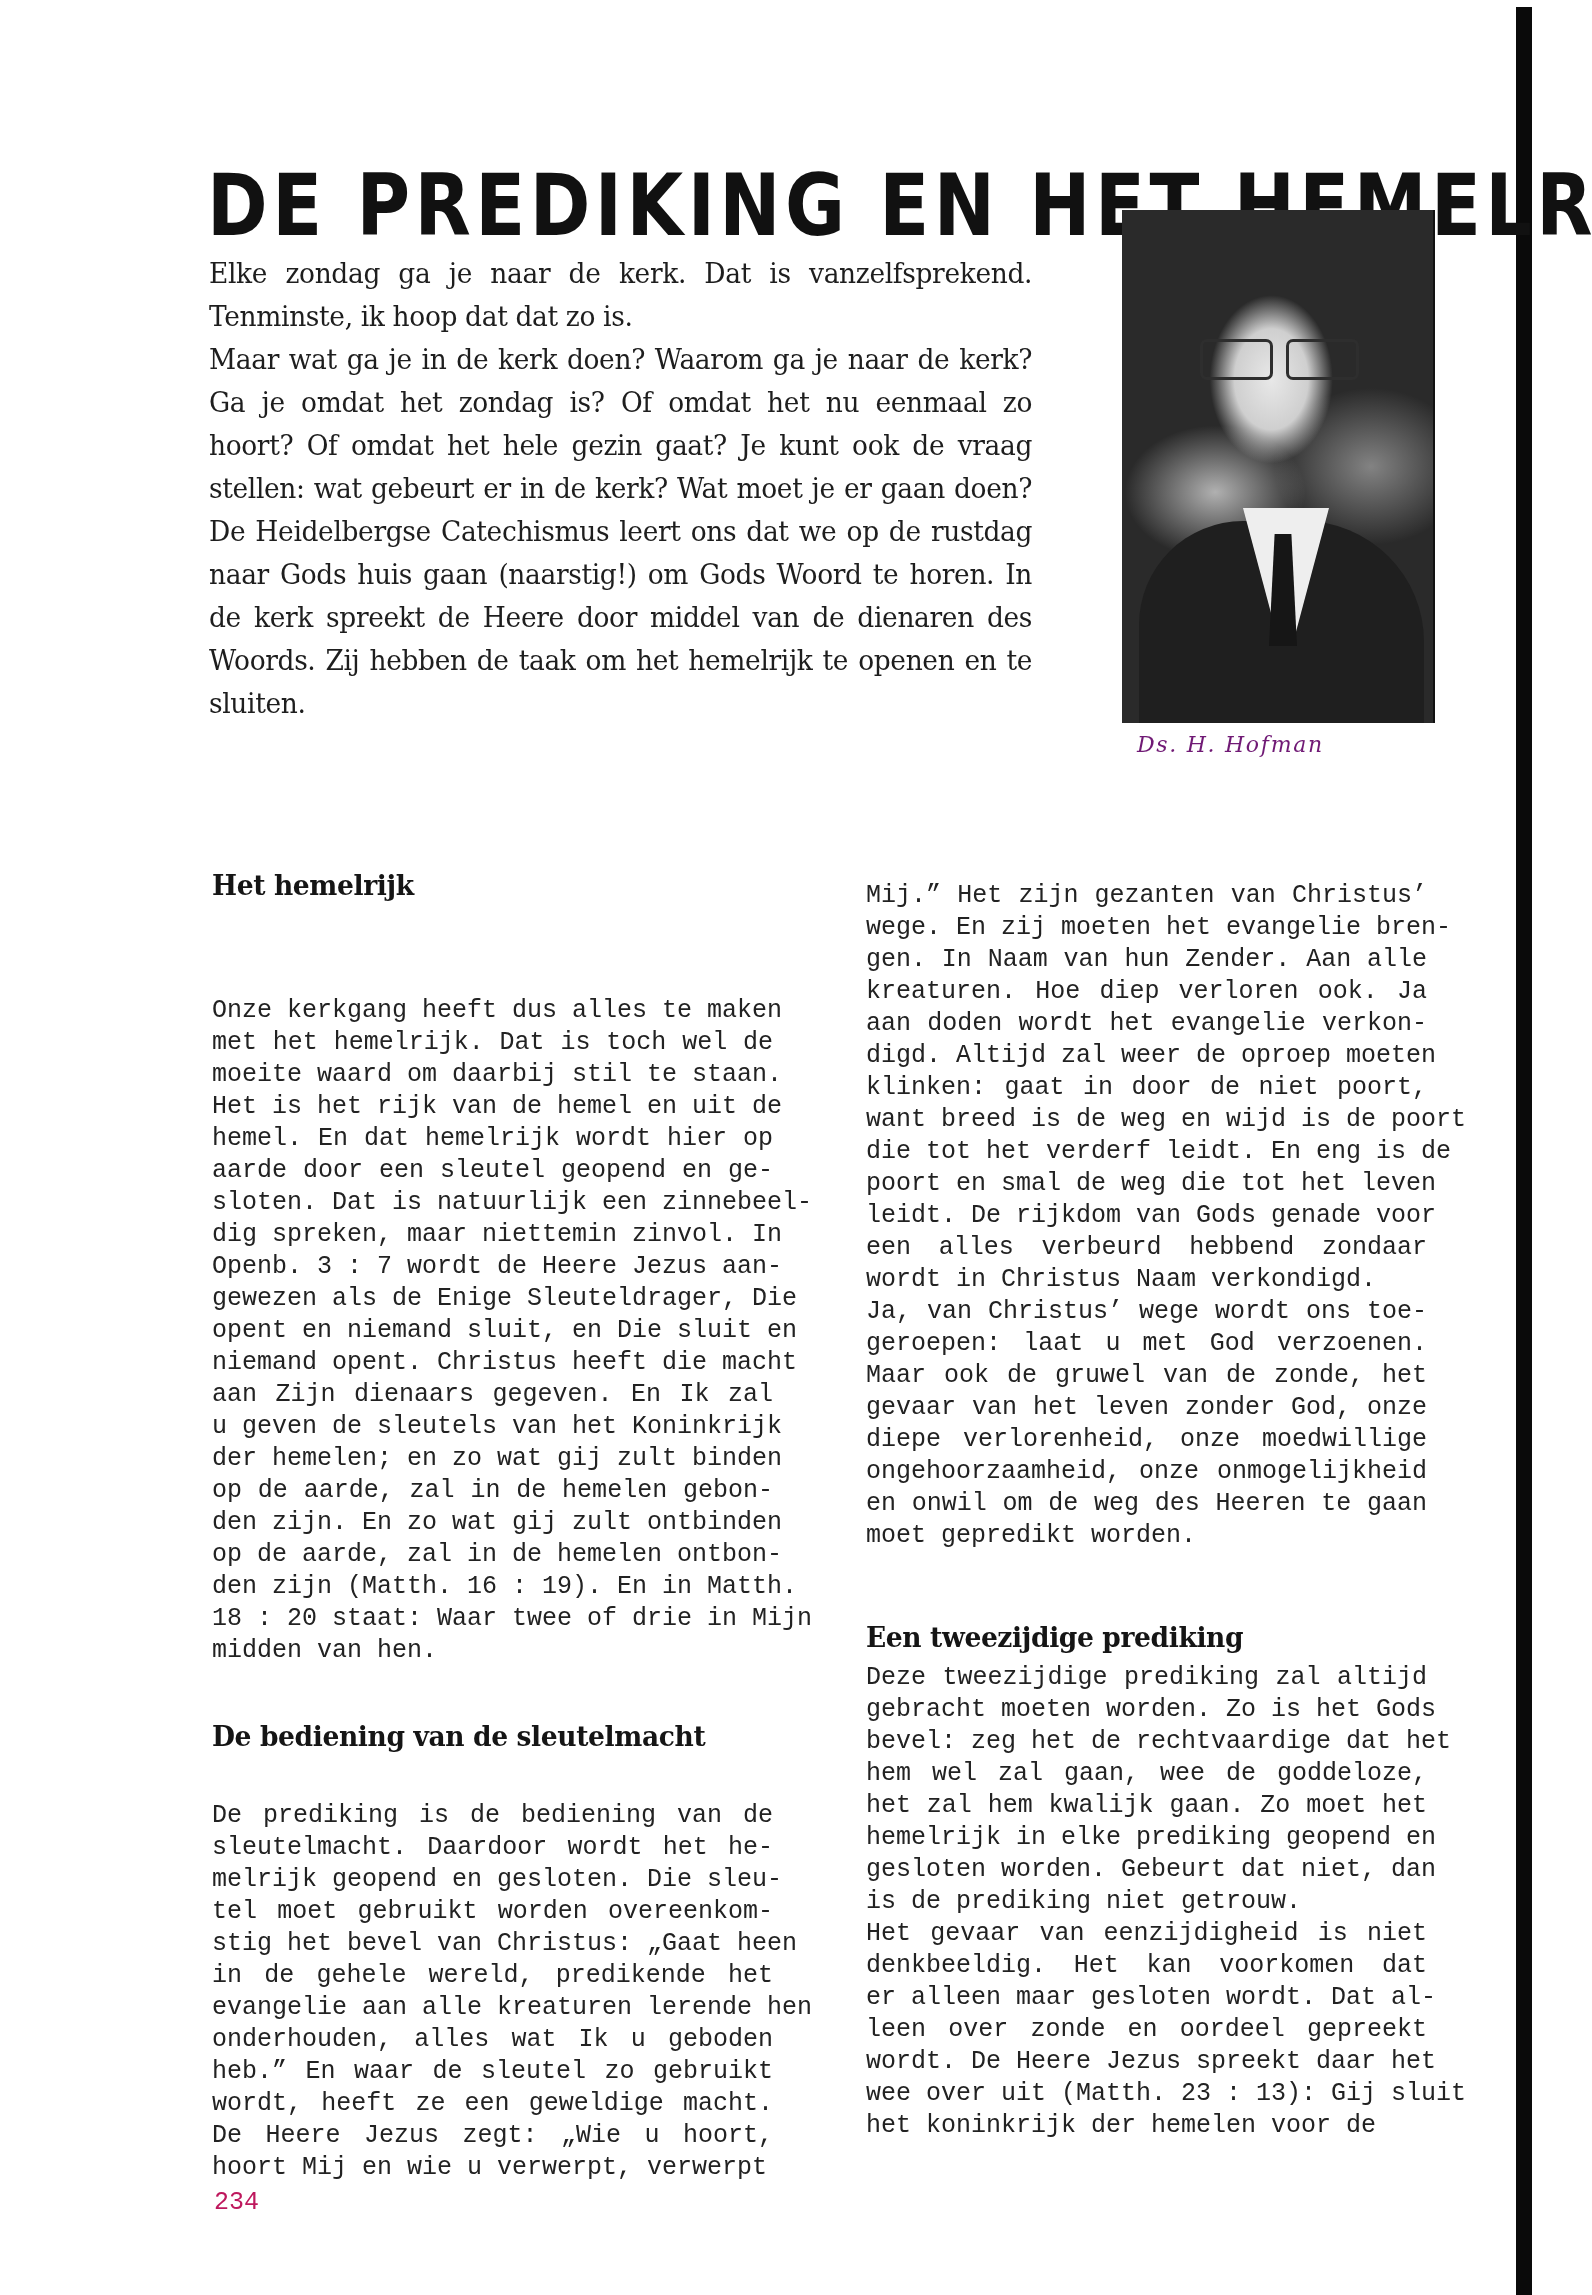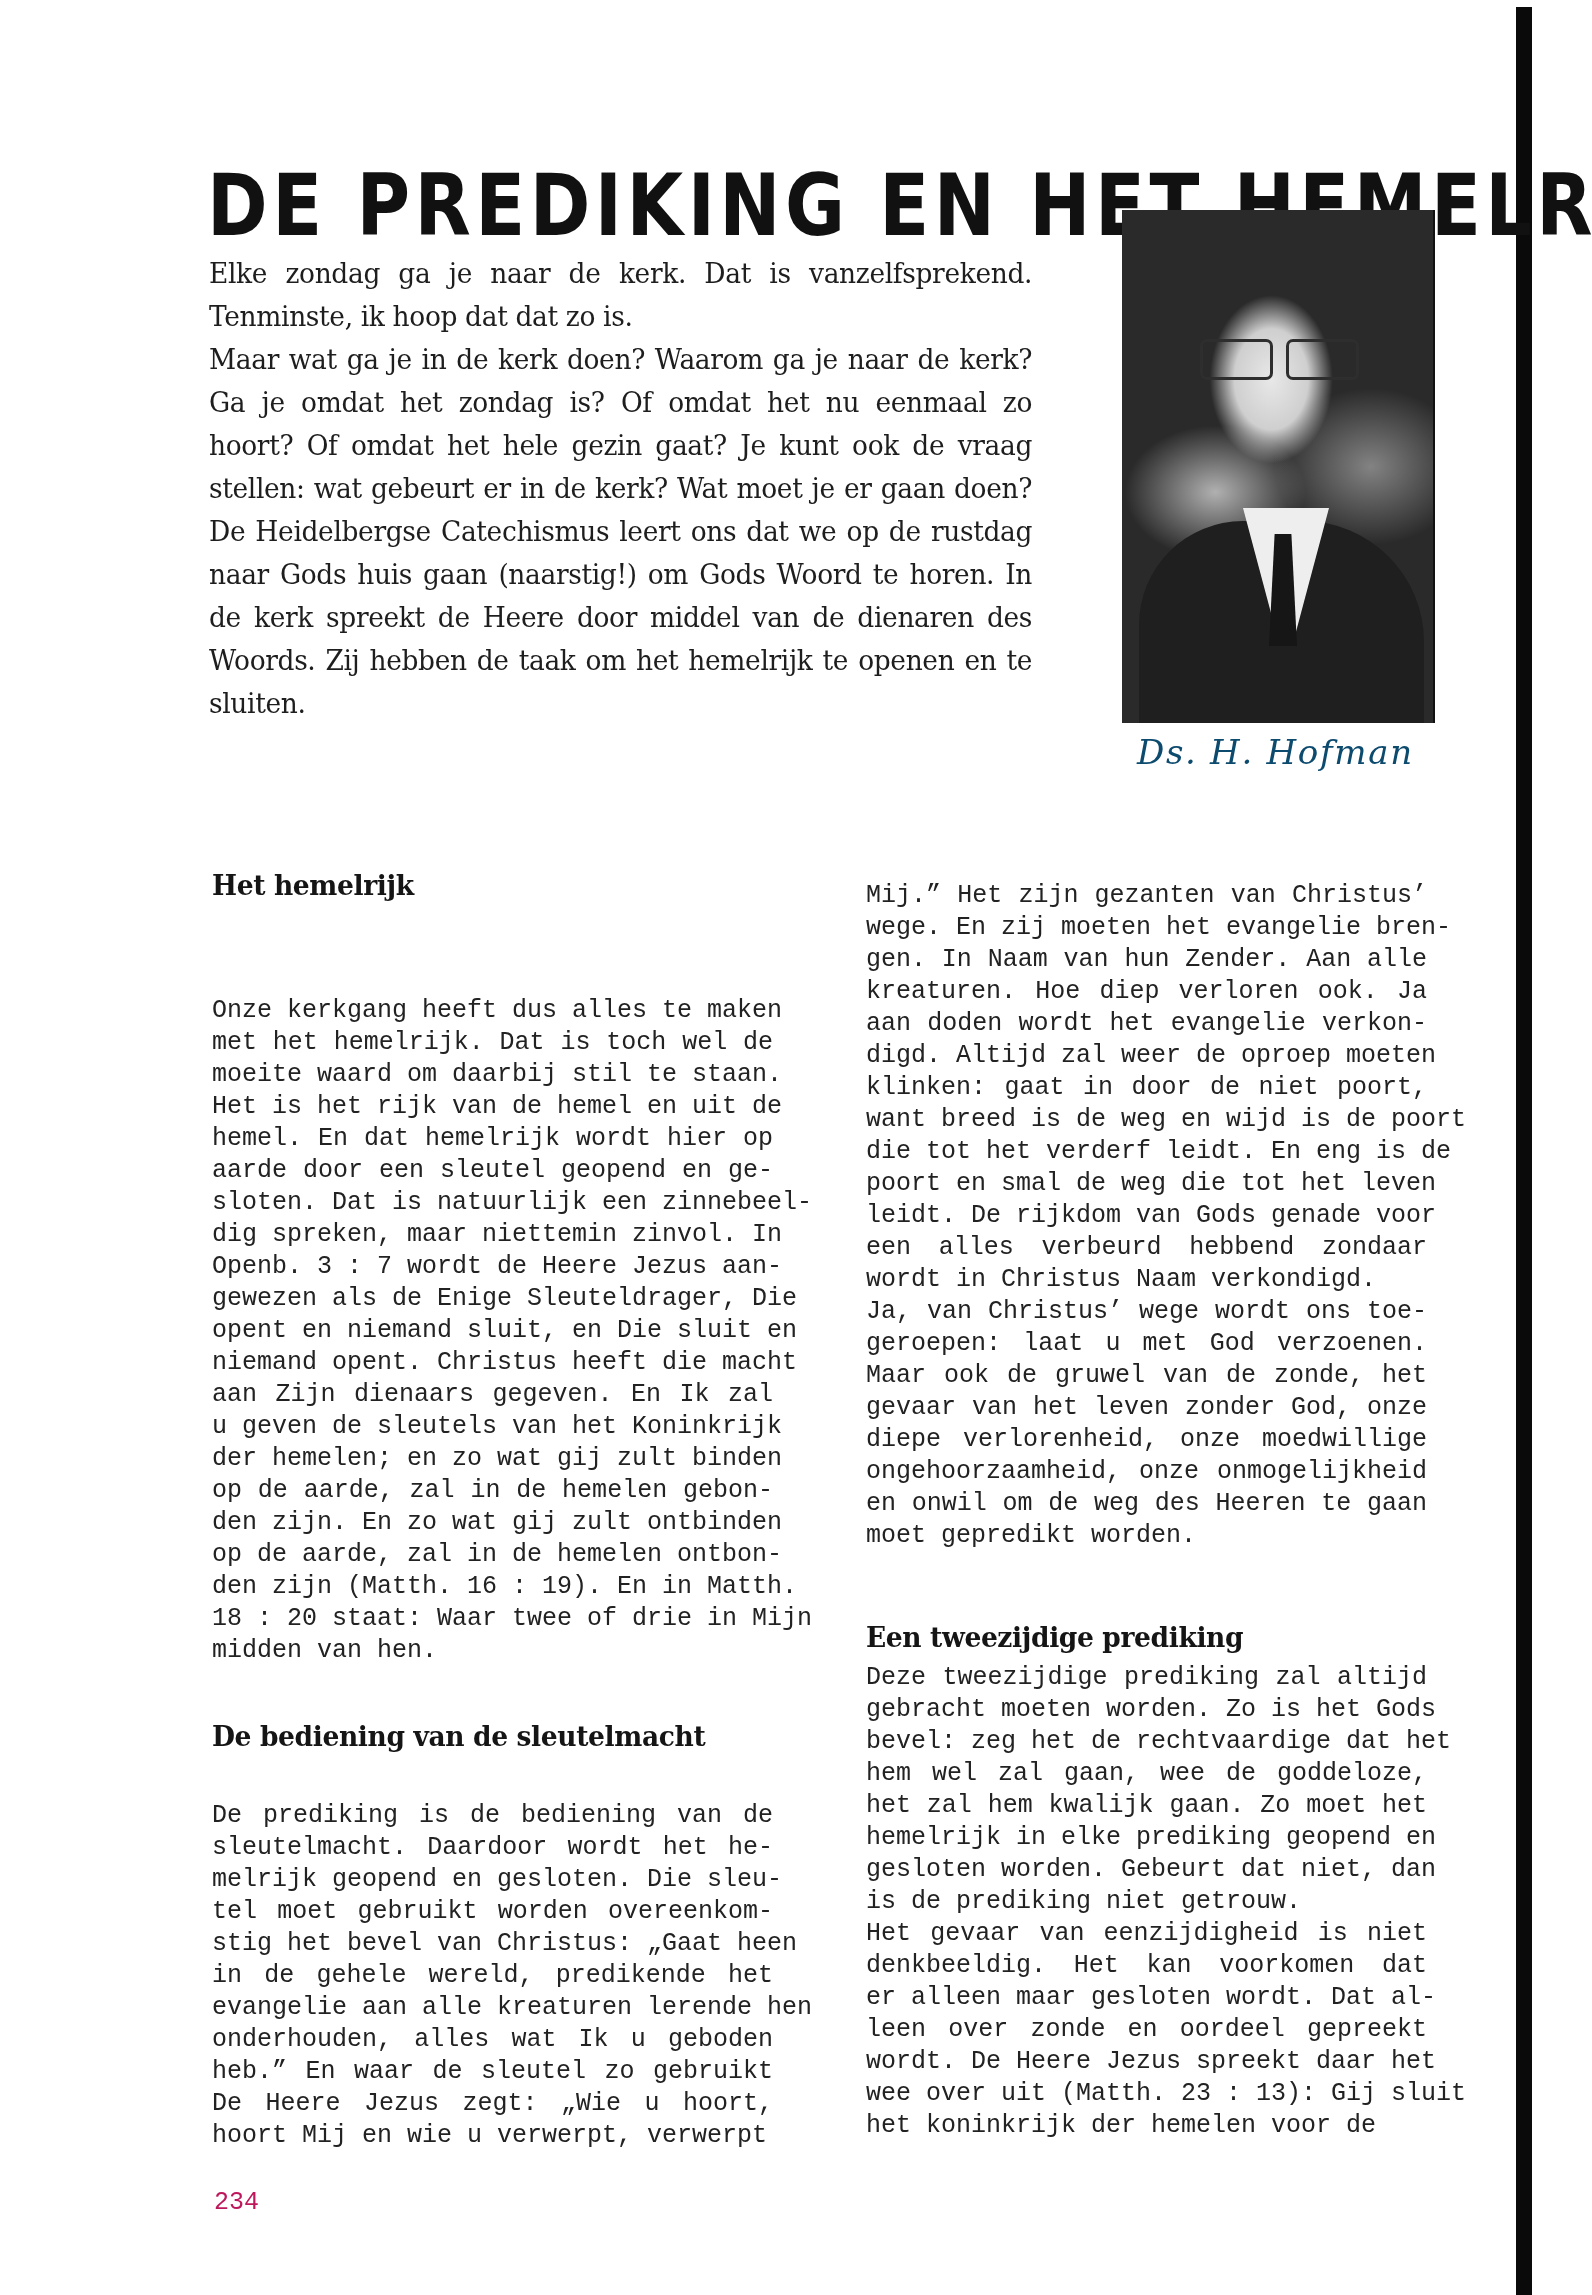--- a/index.html
+++ b/index.html
@@ -107,23 +107,23 @@
       border-radius: 7px;
     }
     .photo .glasses .l { left: 0; }
     .photo .glasses .r { left: 86px; }
     .caption {
       position: absolute;
       left: 1137px;
       top: 732px;
       font-family: "DejaVu Serif", serif;
       font-style: italic;
-      font-size: 34px;
+      font-size: 22px;
       letter-spacing: 1.7px;
-      color: #0c4a6e;
+      color: #701a75;
     }
     .col {
       position: absolute;
       width: 561px;
       font-family: "Liberation Mono", monospace;
       font-size: 25px;
       line-height: 32px;
       color: #222;
       margin-top: 36px;
     }
@@ -212,20 +212,21 @@
   <div class="col" id="col-s1" style="left:212px; top:1764px;">
       <span class="line">De prediking is de bediening van de</span>
       <span class="line">sleutelmacht. Daardoor wordt het he-</span>
       <span class="line">melrijk geopend en gesloten. Die sleu-</span>
       <span class="line">tel moet gebruikt worden overeenkom-</span>
       <span class="line">stig het bevel van Christus: „Gaat heen</span>
       <span class="line">in de gehele wereld, predikende het</span>
       <span class="line">evangelie aan alle kreaturen lerende hen</span>
       <span class="line">onderhouden, alles wat Ik u geboden</span>
       <span class="line">heb.” En waar de sleutel zo gebruikt</span>
+      <span class="line">wordt, heeft ze een geweldige macht.</span>
       <span class="line">De Heere Jezus zegt: „Wie u hoort,</span>
       <span class="line last">hoort Mij en wie u verwerpt, verwerpt</span>
     </div>
 
   <div class="col" id="col-s2" style="left:866px; top:844px;">
       <span class="line">Mij.” Het zijn gezanten van Christus’</span>
       <span class="line">wege. En zij moeten het evangelie bren-</span>
       <span class="line">gen. In Naam van hun Zender. Aan alle</span>
       <span class="line">kreaturen. Hoe diep verloren ook. Ja</span>
       <span class="line">aan doden wordt het evangelie verkon-</span>

